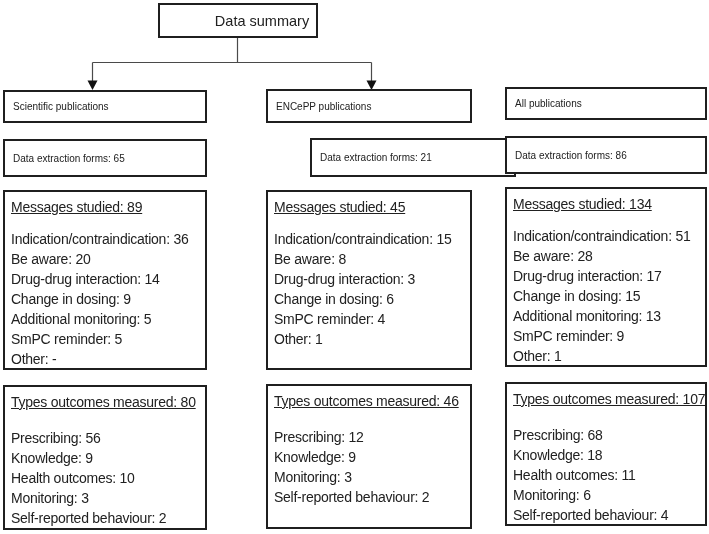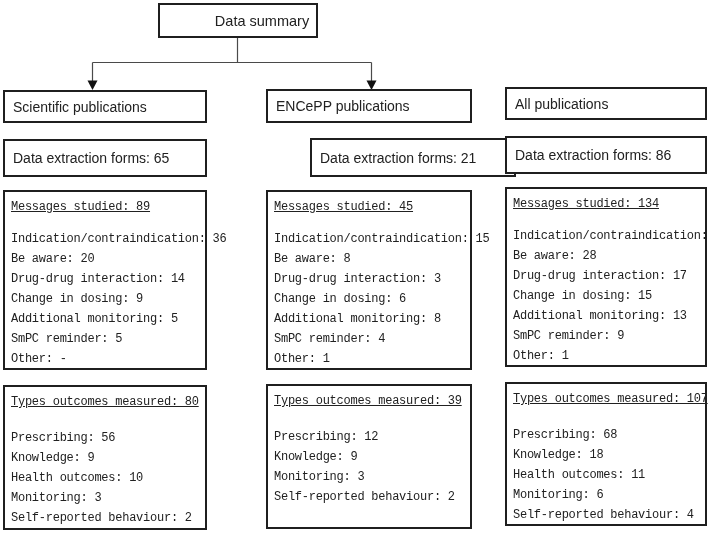--- a/index.html
+++ b/index.html
@@ -6,22 +6,22 @@
   .canvas{
     position:relative;width:709px;height:534px;background:#ffffff;
     font-family:"Liberation Sans",sans-serif;color:#212121;overflow:hidden;
   }
   .connectors{position:absolute;left:0;top:0;pointer-events:none;}
   .box{position:absolute;border:2px solid #1f1f1f;background:#ffffff;box-sizing:border-box;}
   .root-box{
     left:158px;top:3px;width:160px;height:35px;
     display:flex;align-items:center;justify-content:center;font-size:14.5px;padding-left:48px;
   }
-  .single{display:flex;align-items:center;padding-left:8px;font-size:14px;white-space:nowrap;}
-  .multi{padding:5px 2px 0 6px;font-size:12px;letter-spacing:-0.25px;white-space:nowrap;font-family:Liberation Mono, monospace;}
+  .single{display:flex;align-items:center;padding-left:8px;font-size:10px;white-space:nowrap;}
+  .multi{padding:5px 2px 0 6px;font-size:14px;letter-spacing:-0.25px;white-space:nowrap;}
   .hdr{text-decoration:underline;line-height:20px;}
   .msg .hdr{margin-bottom:12px;}
   .out .hdr{margin-bottom:16px;}
   .item{line-height:20px;}
 
   
   .c0{left:3px;width:204px;}
   .c0.t{top:90px;height:33px;}
   .c0.e{top:139px;height:38px;}
   .c0.m{top:190px;height:180px;}
@@ -87,26 +87,25 @@
   </div>
   <div class="box single c1 e">
     <span>Data extraction forms: 21</span>
   </div>
   <div class="box multi msg c1 m">
     <div class="hdr">Messages studied: 45</div>
     <div class="item">Indication/contraindication: 15</div>
     <div class="item">Be aware: 8</div>
     <div class="item">Drug-drug interaction: 3</div>
     <div class="item">Change in dosing: 6</div>
-    <div class="item">Additional monitoring: 8</div>
     <div class="item">SmPC reminder: 4</div>
     <div class="item">Other: 1</div>
   </div>
   <div class="box multi out c1 o">
-    <div class="hdr">Types outcomes measured: 39</div>
+    <div class="hdr">Types outcomes measured: 46</div>
     <div class="item">Prescribing: 12</div>
     <div class="item">Knowledge: 9</div>
     <div class="item">Monitoring: 3</div>
     <div class="item">Self-reported behaviour: 2</div>
   </div>
 
   <div class="box single c2 t">
     <span>All publications</span>
   </div>
   <div class="box single c2 e">

